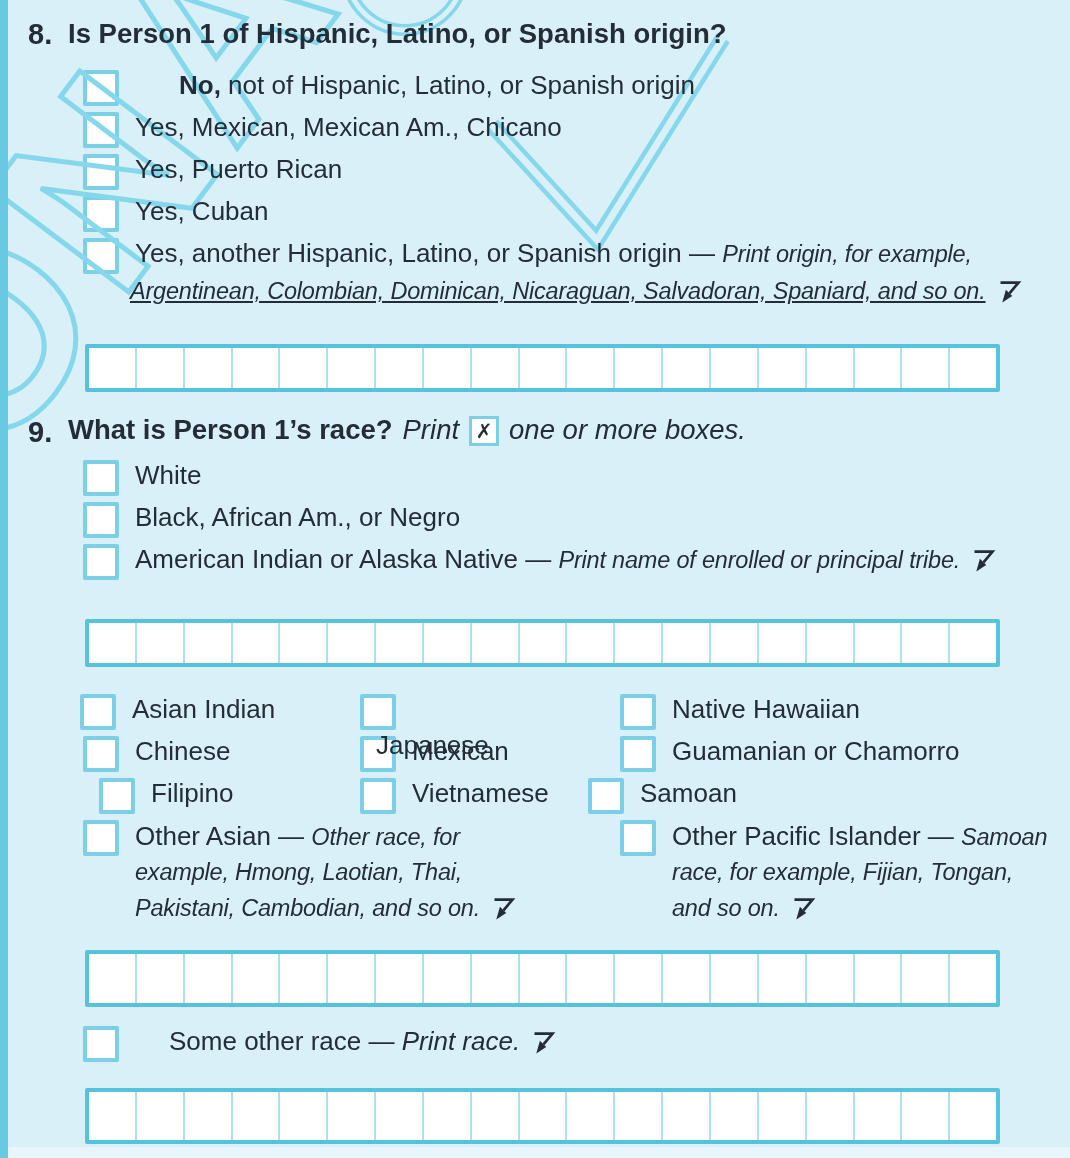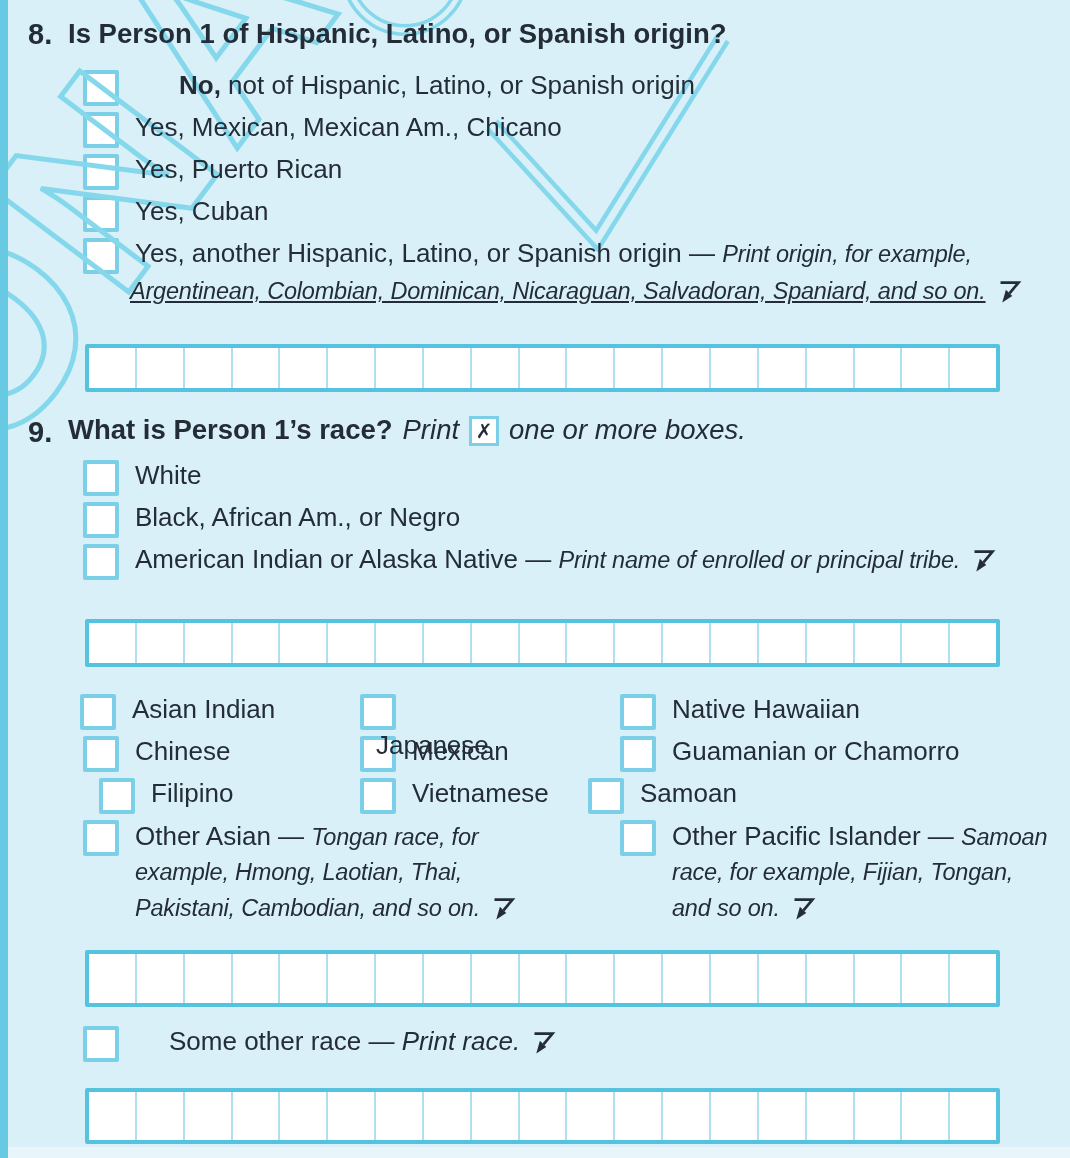--- a/index.html
+++ b/index.html
@@ -192,21 +192,21 @@
     <span class="lbl">Guamanian or Chamorro</span>
   </div>
   <div class="row" style="left:588px;top:778px;">
     <span class="cb"></span>
     <span class="lbl">Samoan</span>
   </div>
 
   <div class="row" style="left:83px;top:820px;">
     <span class="cb"></span>
     <div class="multiline">
-      <div><span>Other Asian — </span><span class="it">Tongan race, for</span></div>
+      <div><span>Other Asian — </span><span class="it">Other race, for</span></div>
       <div class="it">example, Hmong, Laotian, Thai,</div>
       <div><span class="it">Pakistani, Cambodian, and so on.</span><svg class="zarrow" width="27" height="27" viewBox="0 0 30 30">
             <path d="M5 4 H25 L15 16" fill="none" stroke="#242d37" stroke-width="3"></path>
             <polygon points="7,26 18,19 11,12" fill="#242d37"></polygon>
           </svg></div>
     </div>
   </div>
 
   <div class="row" style="left:620px;top:820px;">
     <span class="cb"></span>

